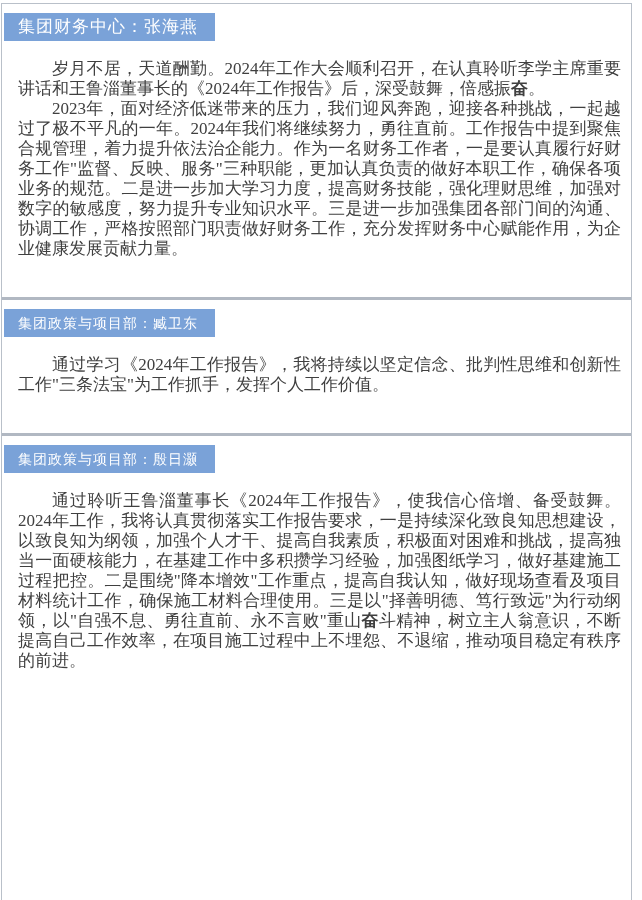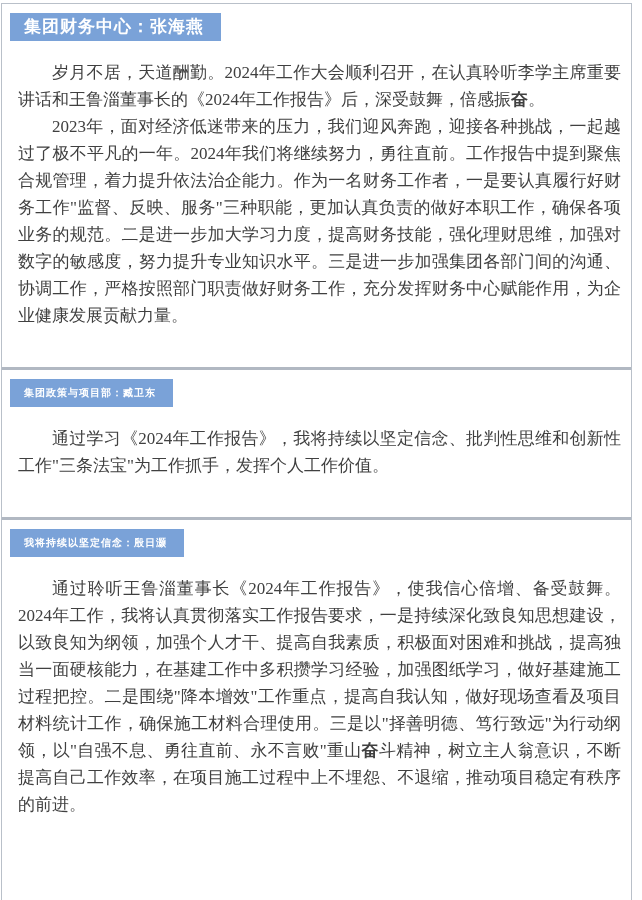--- a/index.html
+++ b/index.html
@@ -20,34 +20,34 @@
   .divider {
     height: 3px;
     background: #b1b8c2;
   }
   .section { padding-top: 5px; }
   .sec-header {
     display: inline-block;
     background: #7aa2d8;
     color: #ffffff;
     font-family: "Liberation Sans", "DejaVu Sans", sans-serif;
-    font-weight: bold;
-    margin: 4px 0 0 8px;
+    font-weight: normal;
+    margin: 4px 0 0 2px;
     padding: 0 17px 0 14px;
     height: 28px;
     line-height: 28px;
     letter-spacing: 1px;
   }
   .hdr-lg { font-size: 17px; }
-  .hdr-sm { font-size: 10px; text-align: right; }
+  .hdr-sm { font-size: 14px; text-align: right; }
   .sec-body {
     margin-top: 18px;
     padding: 0 10px 38px 16px;
     font-size: 17px;
-    line-height: 27px;
+    line-height: 20px;
     color: #404040;
     text-align: justify;
     text-justify: inter-ideograph;
   }
   .sec-body p { text-indent: 2em; }
   .sec-body b { font-weight: bold; }
 </style>
 </head>
 <body>
 
@@ -66,19 +66,19 @@
   <section class="section">
     <div class="sec-header hdr-sm">集团政策与项目部：臧卫东</div>
     <div class="sec-body">
       <p>通过学习《2024年工作报告》，我将持续以坚定信念、批判性思维和创新性工作"三条法宝"为工作抓手，发挥个人工作价值。</p>
     </div>
   </section>
 
   <div class="divider"></div>
 
   <section class="section">
-    <div class="sec-header hdr-sm">我将持续以坚定信念：殷日灏</div>
+    <div class="sec-header hdr-sm">集团政策与项目部：殷日灏</div>
     <div class="sec-body">
       <p>通过聆听王鲁淄董事长《2024年工作报告》，使我信心倍增、备受鼓舞。2024年工作，我将认真贯彻落实工作报告要求，一是持续深化致良知思想建设，以致良知为纲领，加强个人才干、提高自我素质，积极面对困难和挑战，提高独当一面硬核能力，在基建工作中多积攒学习经验，加强图纸学习，做好基建施工过程把控。二是围绕"降本增效"工作重点，提高自我认知，做好现场查看及项目材料统计工作，确保施工材料合理使用。三是以"择善明德、笃行致远"为行动纲领，以"自强不息、勇往直前、永不言败"重山<b>奋</b>斗精神，树立主人翁意识，不断提高自己工作效率，在项目施工过程中上不埋怨、不退缩，推动项目稳定有秩序的前进。</p>
     </div>
   </section>
 
 </div>
 
 </body></html>

